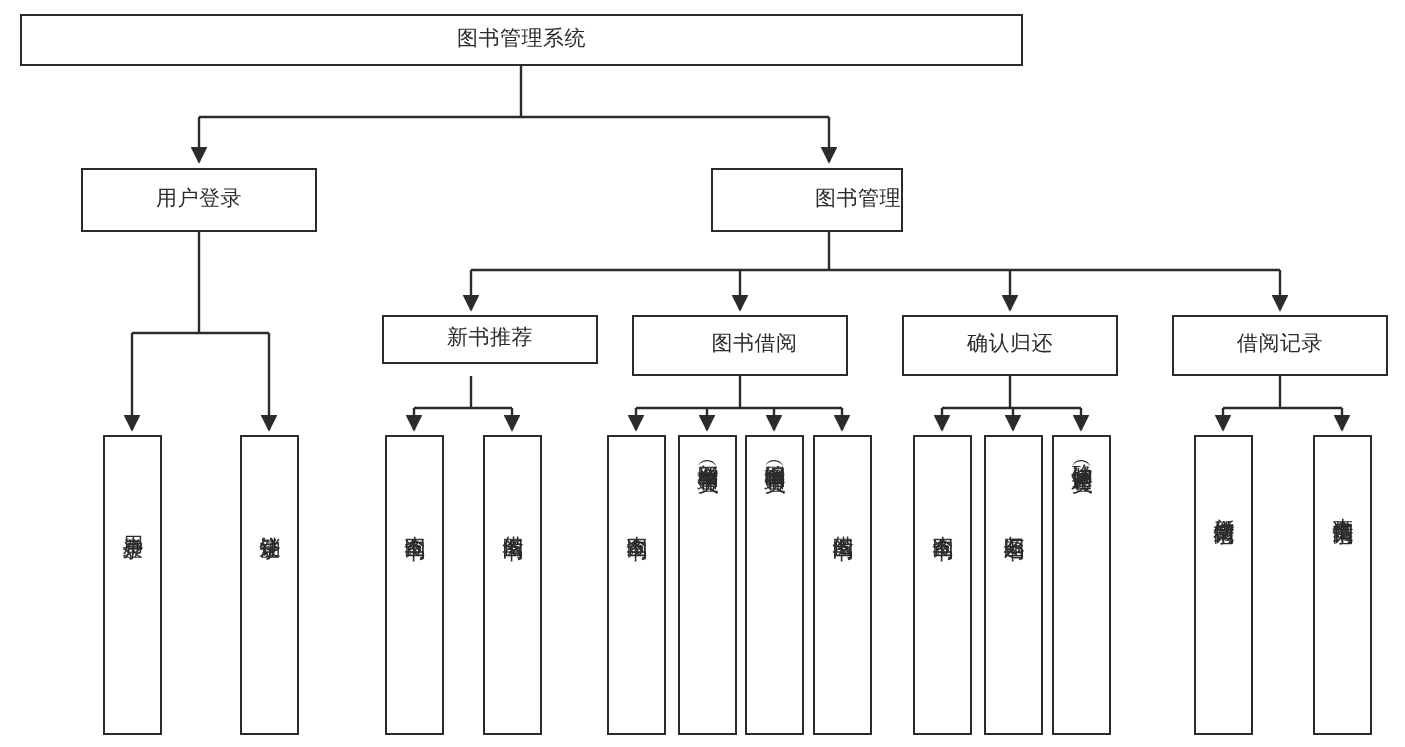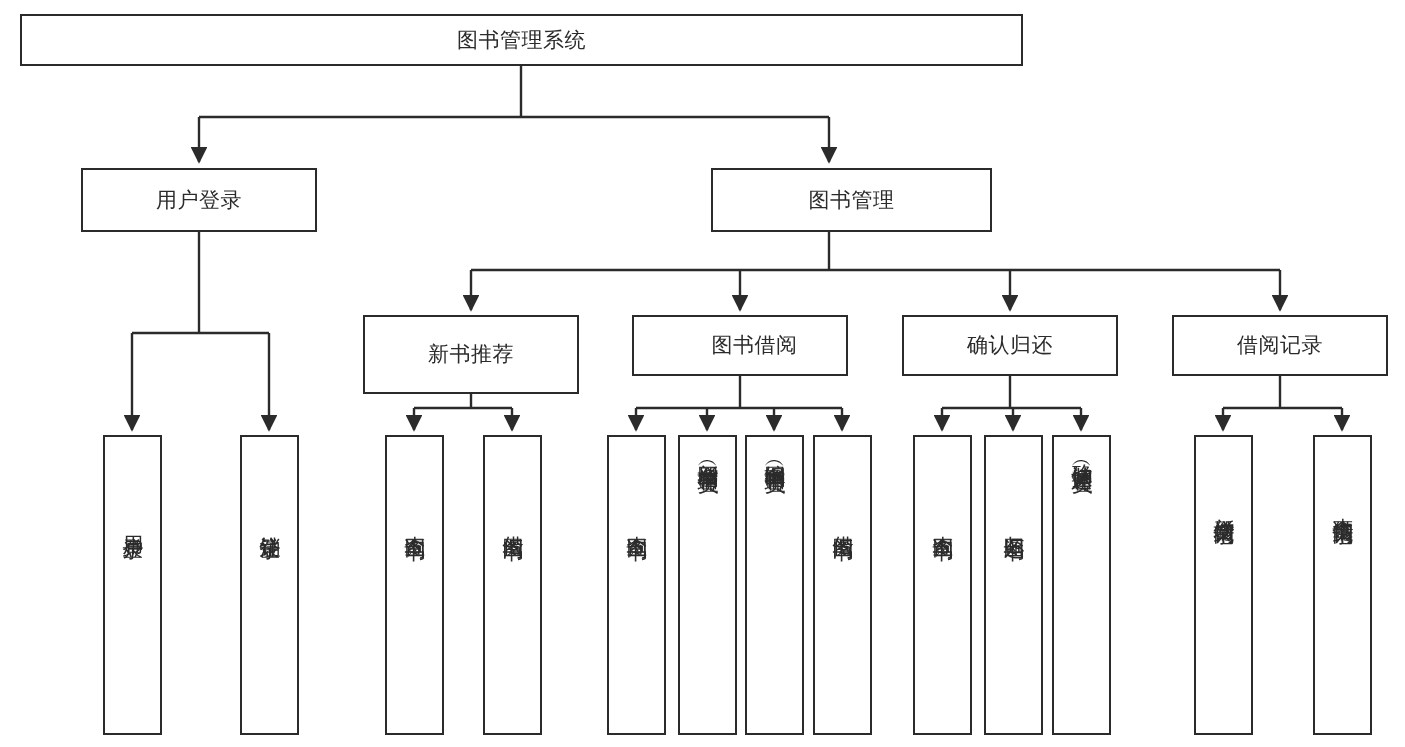--- a/index.html
+++ b/index.html
@@ -37,20 +37,21 @@
   }
   .node .label {
     display: block;
     text-align: center;
     line-height: 1.18;
     letter-spacing: 0.5px;
   }
   .node.horiz .label {
     writing-mode: horizontal-tb;
     font-size: 21px;
+    font-family: Liberation Mono, monospace;
   }
   .node.root .label {
     font-size: 21px;
   }
   .node.vert {
     align-items: flex-start;
     justify-content: center;
     padding-top: 4px;
   }
   .node.vert .label {
@@ -128,24 +129,24 @@
       </g>
   </svg>
 
   <div id="nodes-layer">
       <div class="node horiz root" style="left: 20px; top: 14px; width: 1003px; height: 52px;">
         <span class="label">图书管理系统</span>
       </div>
       <div class="node horiz" style="left: 81px; top: 168px; width: 236px; height: 64px;">
         <span class="label">用户登录</span>
       </div>
-      <div class="node horiz" style="left: 711px; top: 168px; width: 281px; height: 64px;">
+      <div class="node horiz" style="left: 711px; top: 168px; width: 192px; height: 64px; justify-content: flex-end;">
         <span class="label">图书管理</span>
       </div>
-      <div class="node horiz" style="left: 363px; top: 315px; width: 216px; height: 79px;">
+      <div class="node horiz" style="left: 382px; top: 315px; width: 216px; height: 49px;">
         <span class="label">新书推荐</span>
       </div>
       <div class="node horiz" style="left: 632px; top: 315px; width: 216px; height: 61px; padding-left: 29px;">
         <span class="label">图书借阅</span>
       </div>
       <div class="node horiz" style="left: 902px; top: 315px; width: 216px; height: 61px;">
         <span class="label">确认归还</span>
       </div>
       <div class="node horiz" style="left: 1172px; top: 315px; width: 216px; height: 61px; justify-content: center;">
         <span class="label">借阅记录</span>

